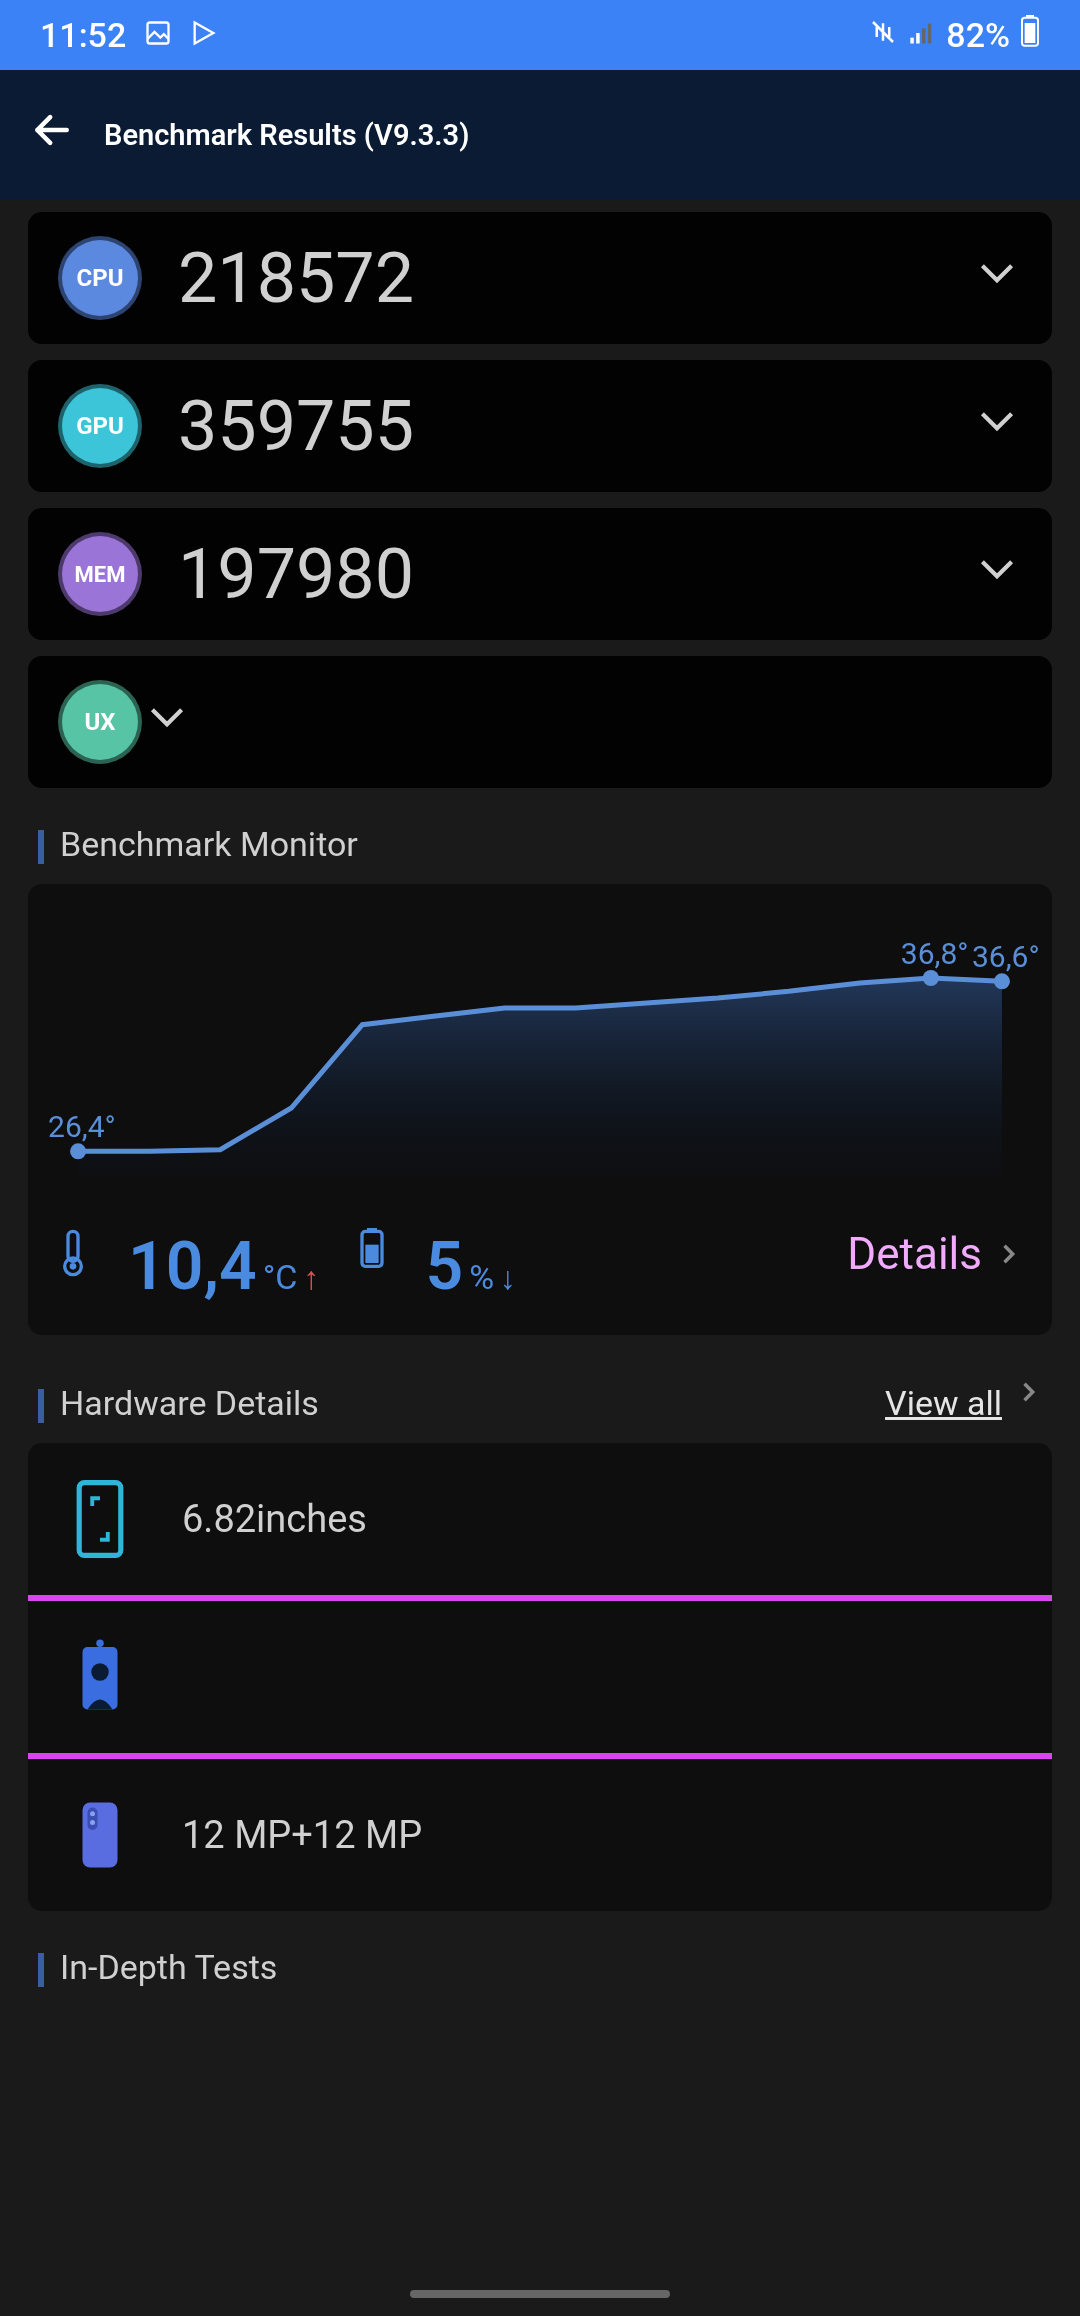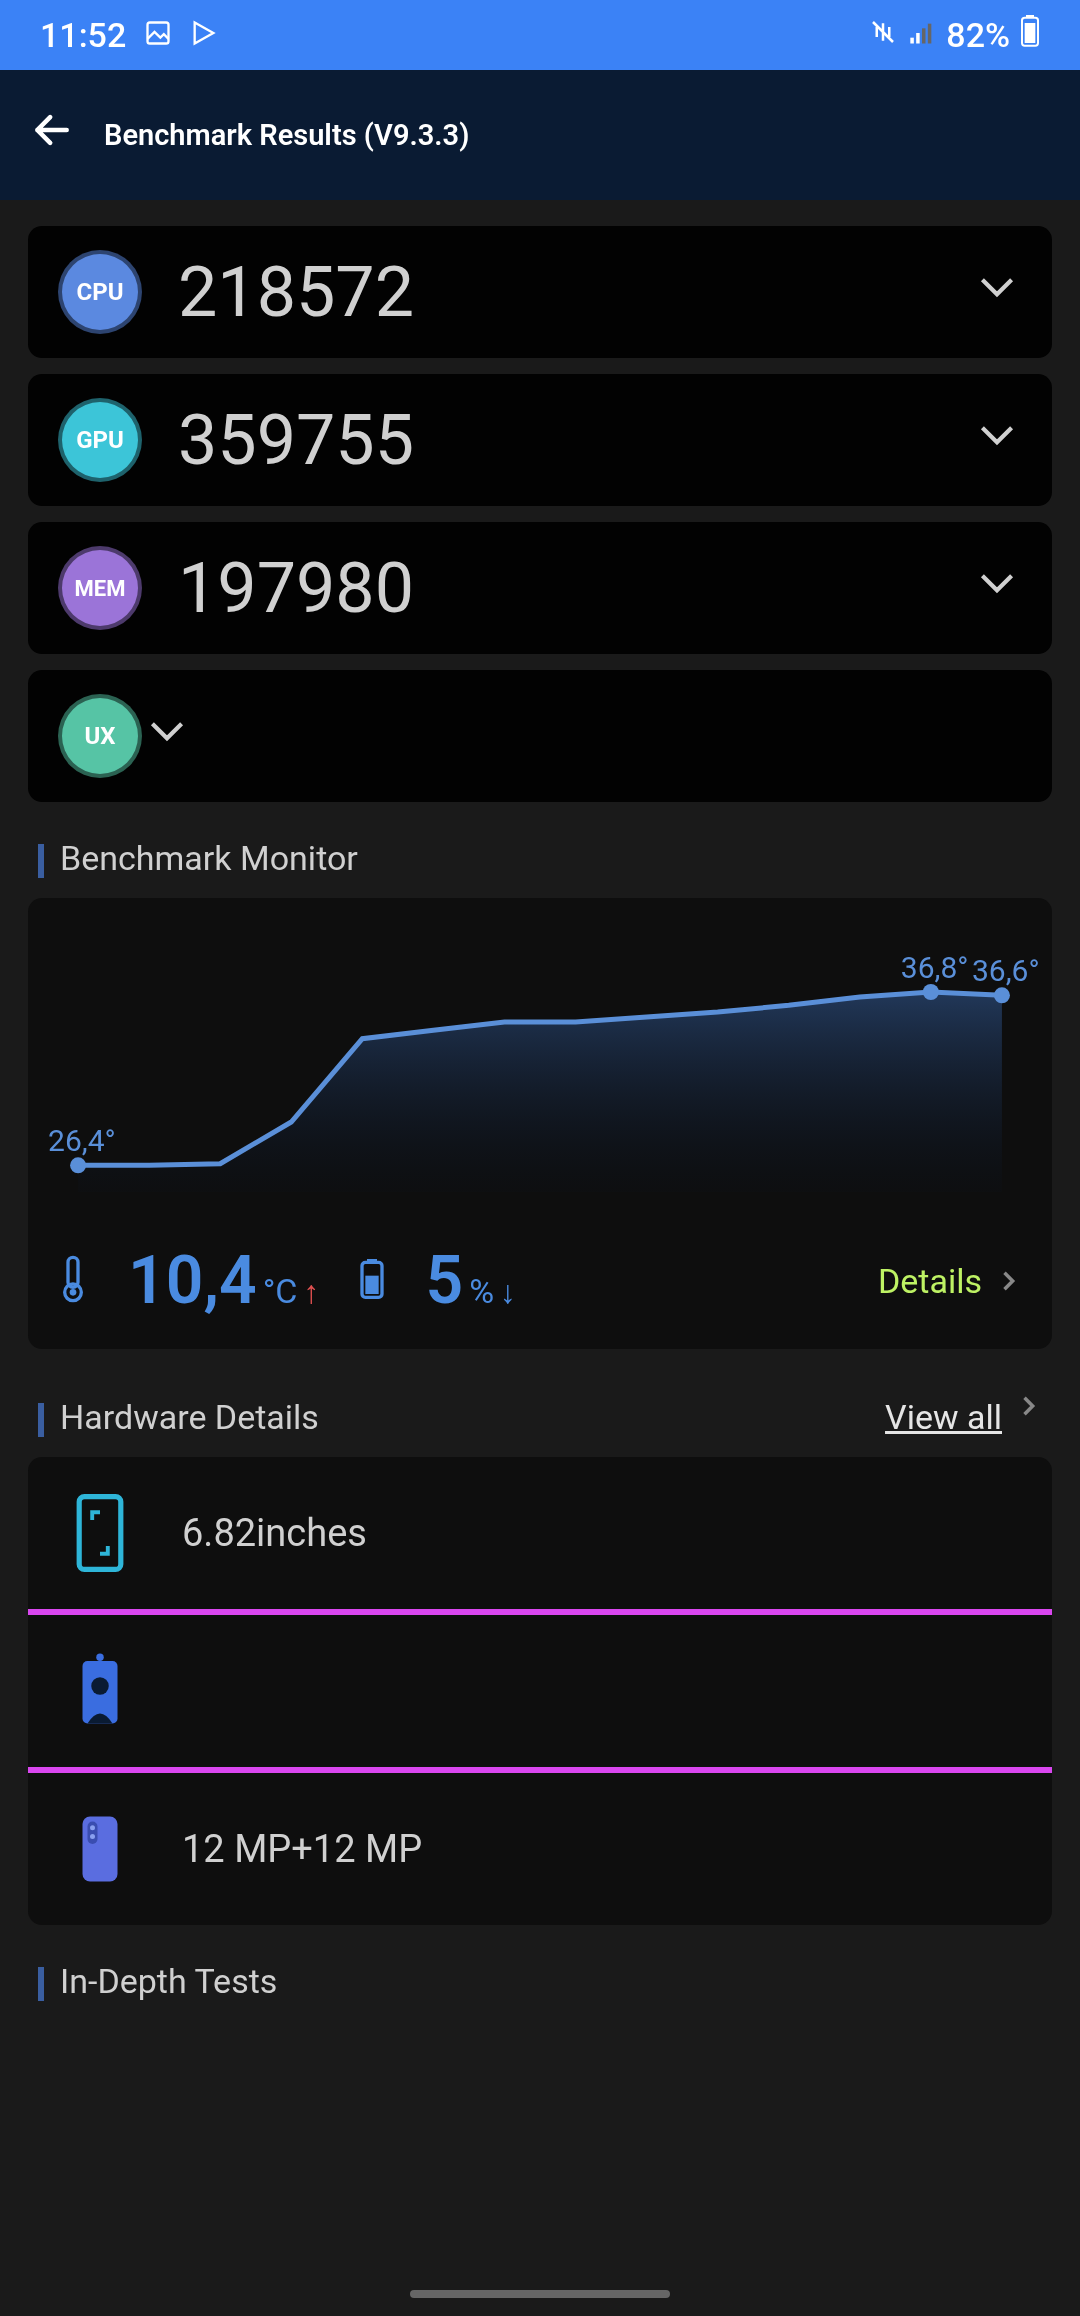--- a/index.html
+++ b/index.html
@@ -26,21 +26,21 @@
   .status-right { display: flex; align-items: center; gap: 10px; }
   .header {
     height: 130px;
     background: #0a1b33;
     display: flex;
     align-items: center;
     padding: 0 30px;
   }
   .back-arrow { font-size: 48px; color: #fff; margin-right: 30px; }
   .header-title { font-size: 29px; color: #fff; font-weight: 600; }
-  .content { padding: 26px 28px; }
+  .content { padding: 12px 28px; }
   .score-card {
     background: #020202;
     border-radius: 14px;
     padding: 24px 30px;
     margin-bottom: 16px;
     display: flex;
     align-items: center;
   }
   .badge {
     width: 84px;
@@ -95,33 +95,33 @@
     margin-bottom: 40px;
   }
   .chart-svg { width: 100%; height: 100%; }
   .chart-label {
     position: absolute;
     font-size: 30px;
     color: #5a8fd8;
   }
   .monitor-bottom {
     display: flex;
-    align-items: center;
+    align-items: flex-start;
     gap: 40px;
   }
   .temp-block { display: flex; align-items: baseline; gap: 6px; }
   .temp-val { font-size: 66px; color: #4a8be0; font-weight: 600; }
   .temp-unit { font-size: 34px; color: #4a8be0; }
   .temp-arrow { font-size: 32px; color: #e05050; }
   .batt-block { display: flex; align-items: baseline; gap: 6px; margin-left: 90px; }
   .batt-val { font-size: 66px; color: #4a8be0; font-weight: 600; }
   .batt-unit { font-size: 34px; color: #4a8be0; }
   .batt-arrow { font-size: 32px; color: #4a8be0; }
   .monitor-bottom .spacer { flex: 1; }
-  .details-link { color: #bef264; font-size: 34px; display: flex; align-items: center; gap: 12px; }
+  .details-link { color: #f0abfc; font-size: 44px; display: flex; align-items: center; gap: 12px; }
   .hw-card {
     background: #0e0e0e;
     border-radius: 14px;
     margin-bottom: 16px;
   }
   .hw-row {
     display: flex;
     align-items: center;
     padding: 36px 40px;
     border-bottom: 6px solid #d946ef;

